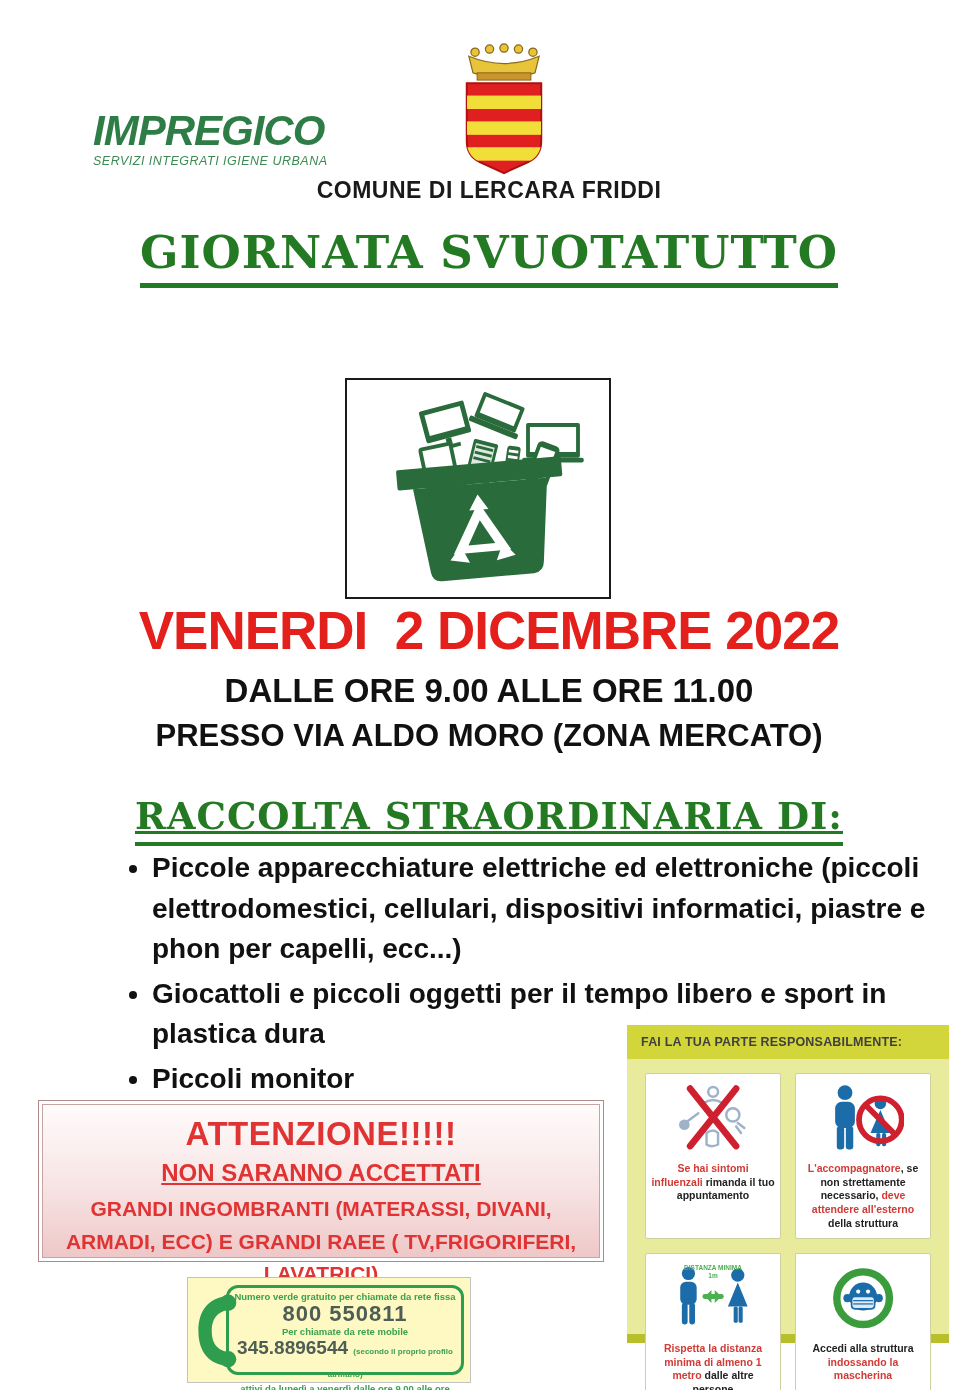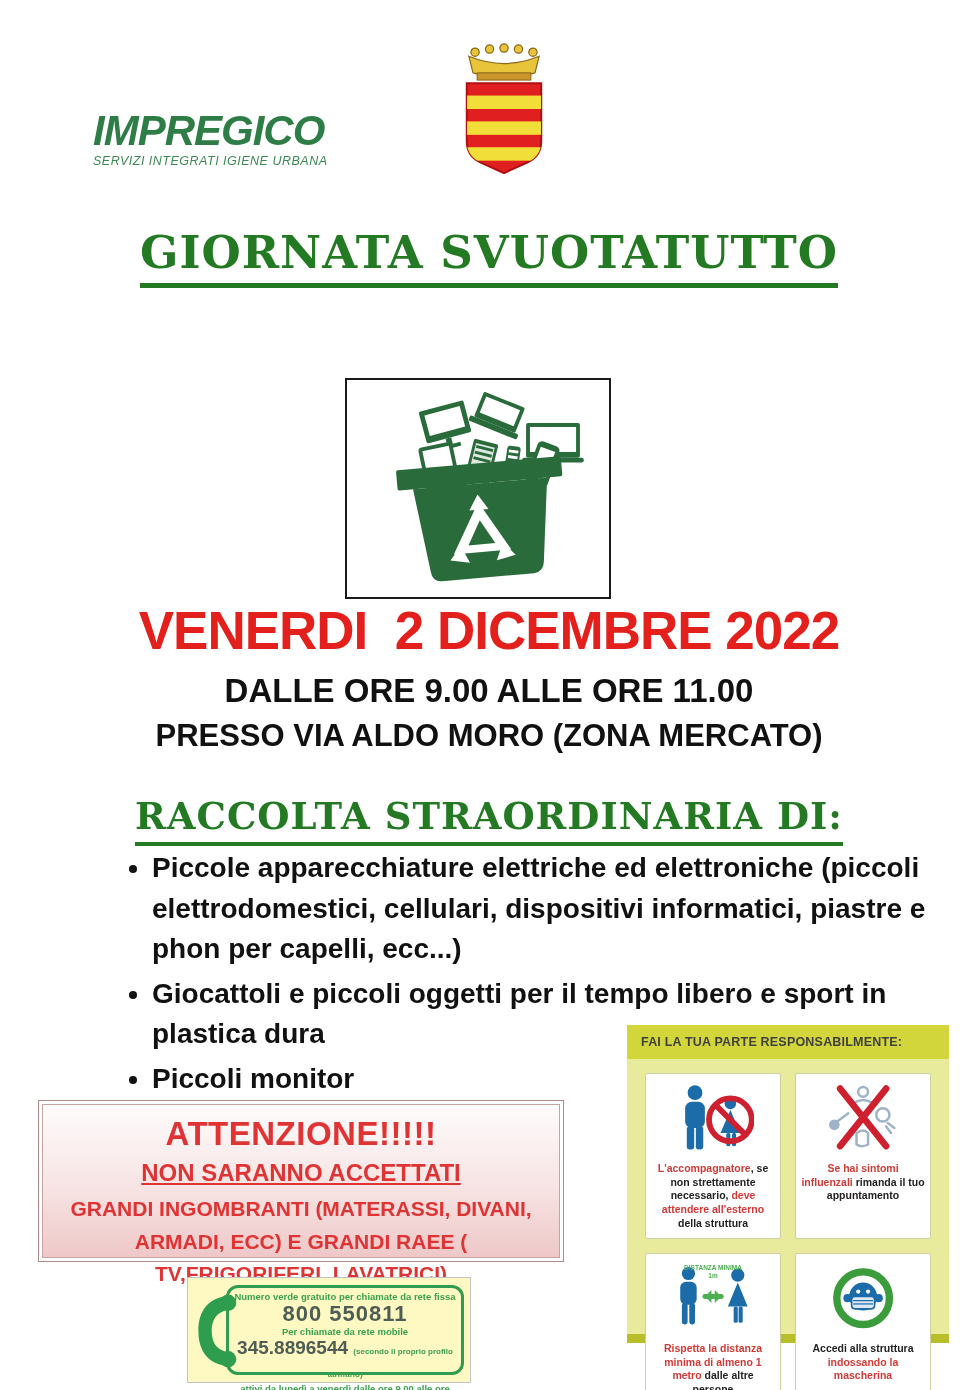--- a/index.html
+++ b/index.html
@@ -19,42 +19,42 @@
   }
   
   .gtitle{
     position:absolute;left:0;width:978px;text-align:center;
     font-family:"DejaVu Serif",serif;font-weight:bold;color:#237a23;
   }
   .gtitle span{display:inline-block;border-bottom:5px solid #237a23;padding-bottom:4px;letter-spacing:1px;}
   .title1{top:226px;font-size:45px;}
   .title2{top:303px;font-size:45px;}
   .raccolta{top:794px;font-size:37px;}
-  .raccolta span{border-bottom-width:4px;}
+  .raccolta span{border-bottom-width:4px;text-decoration:underline;}
   
   .recycle-box{
     position:absolute;left:345px;top:378px;width:262px;height:217px;
     border:2px solid #1a1a1a;background:#fff;display:flex;align-items:center;justify-content:center;
   }
   
   .event-date{
     position:absolute;left:0;top:600px;width:978px;text-align:center;white-space:pre;
     font-size:53px;font-weight:bold;color:#e3201b;letter-spacing:-1px;
   }
   .event-time{position:absolute;left:0;top:672px;width:978px;text-align:center;font-size:33px;font-weight:bold;color:#111;}
   .event-loc{position:absolute;left:0;top:718px;width:978px;text-align:center;font-size:31px;font-weight:bold;color:#111;}
   
   .items{
     position:absolute;left:118px;top:848px;width:776px;margin:0;padding:0 0 0 34px;
     font-size:28px;font-weight:bold;color:#111;line-height:1.45;
   }
   .items li{margin-bottom:4px;}
   
   .warning{
-    position:absolute;left:38px;top:1100px;width:526px;height:162px;
+    position:absolute;left:38px;top:1100px;width:566px;height:162px;
     border:1px solid #b08a8a;box-shadow:inset 0 0 0 3px #ffffff, inset 0 0 0 4px #c7a3a3;
     background:linear-gradient(#fffdfd 0%, #f7e3e3 55%, #eec6c6 100%);
     text-align:center;color:#e03333;padding-top:14px;box-sizing:border-box;
   }
   .warn-title{font-size:33px;font-weight:bold;letter-spacing:.5px;}
   .warn-sub{font-size:24px;font-weight:bold;text-decoration:underline;margin-top:6px;}
   .warn-body{font-size:21px;font-weight:bold;line-height:1.55;margin-top:6px;padding:0 14px;}
   
   .covid{
     position:absolute;left:627px;top:1025px;width:322px;height:318px;
@@ -117,20 +117,21 @@
     <rect x="34" y="30" width="52" height="7" fill="#c9952c" stroke="#8a6a1a" stroke-width="1"></rect>
 
     <path d="M24,40 H96 V96 Q96,110 84,116 L60,127 L36,116 Q24,110 24,96 Z" fill="#e02020" stroke="#b01010" stroke-width="2"></path>
     <g clip-path="url(#shieldClip)">
       <rect x="24" y="52" width="72" height="13" fill="#f2de38"></rect>
       <rect x="24" y="77" width="72" height="13" fill="#f2de38"></rect>
       <rect x="24" y="102" width="72" height="13" fill="#f2de38"></rect>
     </g>
   </svg>
 
+  <div class="municipality">COMUNE DI LERCARA FRIDDI</div>
 
   <div class="gtitle title1"><span>GIORNATA SVUOTATUTTO</span></div>
 
   <div class="recycle-box">
     <svg width="250" height="205" viewBox="0 0 260 212">
       <g fill="#2a6b3c">
 
         <g transform="rotate(-15 95 38)">
           <rect x="72" y="20" width="48" height="34" rx="2"></rect>
           <rect x="77" y="25" width="38" height="22" fill="#fff"></rect>
@@ -195,58 +196,58 @@
 
   <div class="warning">
     <div class="warn-title">ATTENZIONE!!!!!</div>
     <div class="warn-sub">NON SARANNO ACCETTATI</div>
     <div class="warn-body">GRANDI INGOMBRANTI (MATERASSI, DIVANI, ARMADI, ECC) E GRANDI RAEE ( TV,FRIGORIFERI, LAVATRICI)</div>
   </div>
 
   <div class="covid">
     <div class="covid-head">FAI LA TUA PARTE RESPONSABILMENTE:</div>
     <div class="tiles">
+
+      <div class="tile">
+        <svg class="tile-icon" viewBox="0 0 100 90">
+          <g stroke="#9fb3c8" stroke-width="3" fill="none" stroke-linecap="round">
+            <circle cx="50" cy="12" r="6"></circle>
+            <path d="M38,26 Q50,18 62,26"></path>
+            <path d="M16,50 L32,38"></path>
+            <circle cx="15" cy="52" r="5" fill="#9fb3c8"></circle>
+            <circle cx="74" cy="40" r="8"></circle>
+            <path d="M80,50 L88,56 M78,54 L84,62"></path>
+            <path d="M42,62 Q50,56 56,62 L56,76 Q48,80 42,76 Z"></path>
+          </g>
+          <g stroke="#cf2030" stroke-width="8" stroke-linecap="round">
+            <line x1="22" y1="8" x2="78" y2="78"></line>
+            <line x1="78" y1="8" x2="22" y2="78"></line>
+          </g>
+        </svg>
+        <div class="tile-cap"><span class="cap-red">Se hai sintomi influenzali </span><span class="cap-black">rimanda il tuo appuntamento</span></div>
+      </div>
 
       <div class="tile">
         <svg class="tile-icon" viewBox="0 0 100 90">
           <g fill="#1b6ca8">
             <circle cx="28" cy="13" r="9"></circle>
             <rect x="16" y="24" width="24" height="32" rx="8"></rect>
             <rect x="18" y="54" width="9" height="28" rx="3"></rect>
             <rect x="29" y="54" width="9" height="28" rx="3"></rect>
             <circle cx="71" cy="26" r="7"></circle>
             <path d="M71,34 L59,62 H83 Z"></path>
             <rect x="66" y="62" width="5" height="16" rx="2"></rect>
             <rect x="73" y="62" width="5" height="16" rx="2"></rect>
           </g>
           <g stroke="#cf2030" stroke-width="7" fill="none">
             <circle cx="71" cy="46" r="26"></circle>
             <line x1="53" y1="28" x2="89" y2="64"></line>
           </g>
         </svg>
         <div class="tile-cap"><span class="cap-red">L'accompagnatore</span><span class="cap-black">, se non strettamente necessario, </span><span class="cap-red">deve attendere all'esterno </span><span class="cap-black">della struttura</span></div>
-      </div>
-
-      <div class="tile">
-        <svg class="tile-icon" viewBox="0 0 100 90">
-          <g stroke="#9fb3c8" stroke-width="3" fill="none" stroke-linecap="round">
-            <circle cx="50" cy="12" r="6"></circle>
-            <path d="M38,26 Q50,18 62,26"></path>
-            <path d="M16,50 L32,38"></path>
-            <circle cx="15" cy="52" r="5" fill="#9fb3c8"></circle>
-            <circle cx="74" cy="40" r="8"></circle>
-            <path d="M80,50 L88,56 M78,54 L84,62"></path>
-            <path d="M42,62 Q50,56 56,62 L56,76 Q48,80 42,76 Z"></path>
-          </g>
-          <g stroke="#cf2030" stroke-width="8" stroke-linecap="round">
-            <line x1="22" y1="8" x2="78" y2="78"></line>
-            <line x1="78" y1="8" x2="22" y2="78"></line>
-          </g>
-        </svg>
-        <div class="tile-cap"><span class="cap-red">Se hai sintomi influenzali </span><span class="cap-black">rimanda il tuo appuntamento</span></div>
       </div>
 
       <div class="tile">
         <div class="arrow-label">DISTANZA MINIMA 1m</div>
         <svg class="tile-icon" viewBox="0 0 100 90">
           <g fill="#1b6ca8">
             <circle cx="20" cy="14" r="8"></circle>
             <rect x="10" y="24" width="20" height="28" rx="7"></rect>
             <rect x="12" y="50" width="7" height="26" rx="3"></rect>
             <rect x="21" y="50" width="7" height="26" rx="3"></rect>

